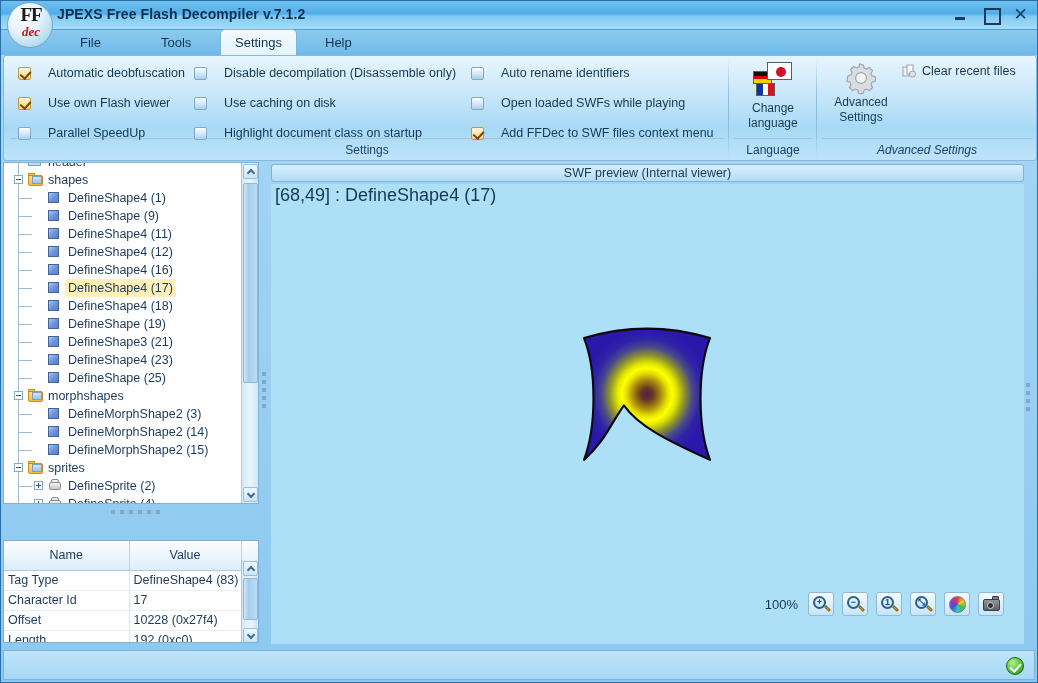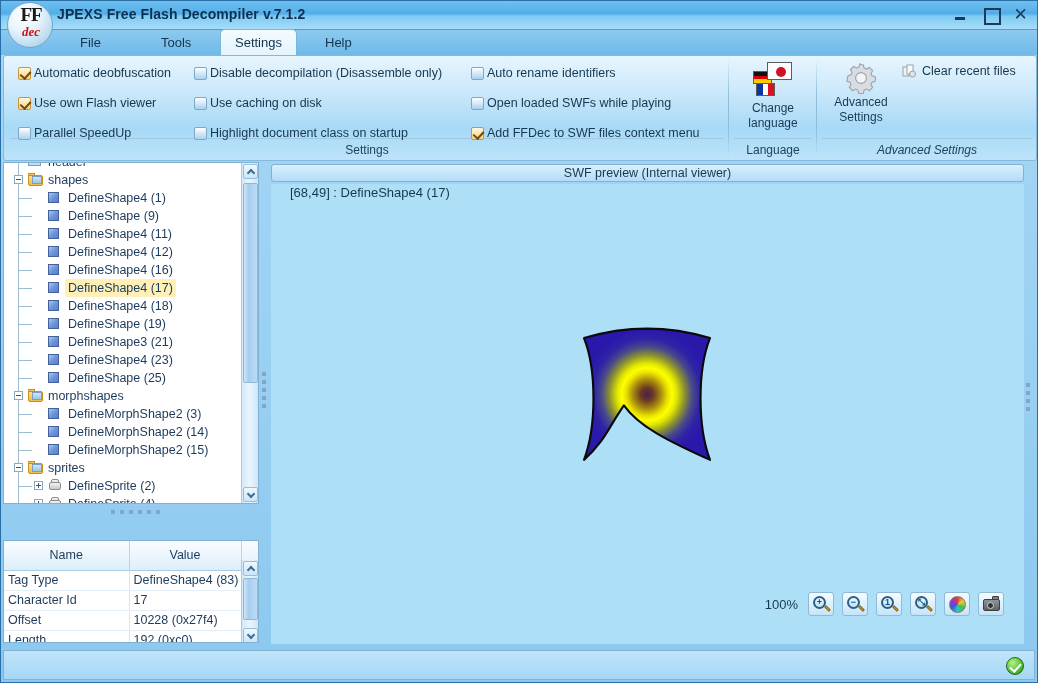--- a/index.html
+++ b/index.html
@@ -105,21 +105,21 @@
   .rgroup .gline {
     position:absolute; bottom:20px; left:4px; right:4px; height:1px;
     background:#a2c8e0;
   }
   .rsep {
     position:absolute; top:3px; width:1px; height:98px;
     background: linear-gradient(180deg,rgba(255,255,255,0) 0%,#8fbcd8 40%,#8fbcd8 70%,rgba(255,255,255,0) 100%);
   }
 
   .chk-row {
-    position:absolute; display:flex; align-items:center; gap:3px;
+    position:absolute; display:flex; align-items:center; gap:17px;
     font-size:12.5px; color:#15374f; cursor:default; white-space:nowrap;
   }
   .cbox {
     width:13px; height:13px; flex:none;
     border:1px solid #7fa8c4;
     border-radius:2px;
     background: linear-gradient(180deg,#ffffff 0%,#cfe6f7 55%,#a8d2ee 100%);
     position:relative;
   }
   .cbox.checked {
@@ -291,22 +291,22 @@
     position:absolute; left:270px; top:163px; width:753px; height:18px;
     background: linear-gradient(180deg,#d8effc 0%,#b3dcf6 100%);
     border:1px solid #7fb2d4; border-radius:3px;
     text-align:center; font-size:12.5px; line-height:17px; color:#16384f;
   }
   .preview-area {
     position:absolute; left:270px; top:183px; width:753px; height:460px;
     background:#ade0f7;
   }
   .coord-label {
-    position:absolute; left:289px; top:184px;
-    font-size:13px; color:#16384f;
+    position:absolute; left:274px; top:184px;
+    font-size:18px; color:#16384f;
   }
   .shape-wrap {
     position:absolute; left:0; top:0; width:100%; height:100%;
   }
 
   .zoom-bar {
     position:absolute; right:20px; bottom:28px;
     display:flex; align-items:center; gap:8px;
   }
   .zoom-pct { font-size:13px; color:#16384f; margin-right:2px; }

